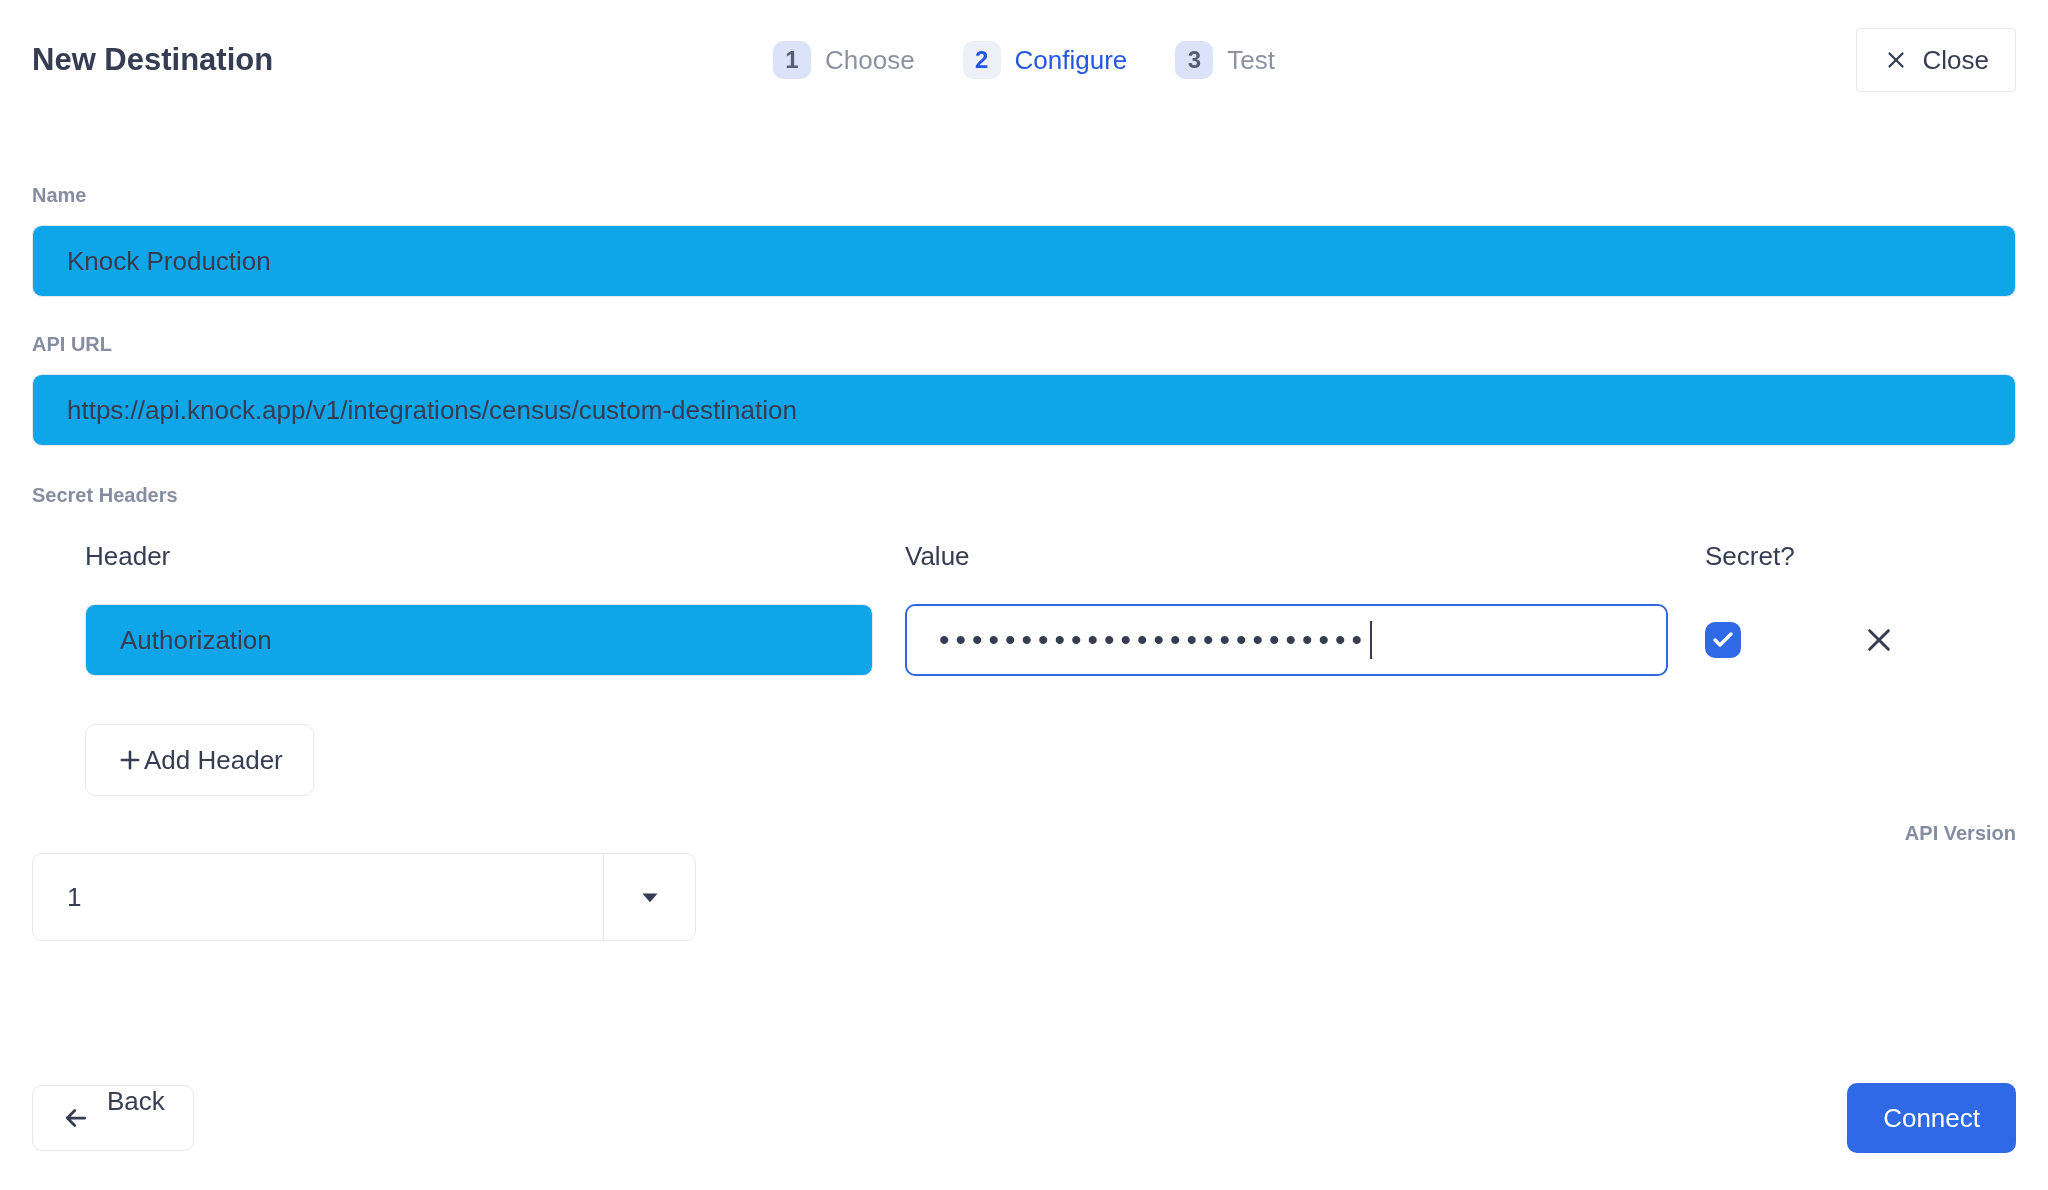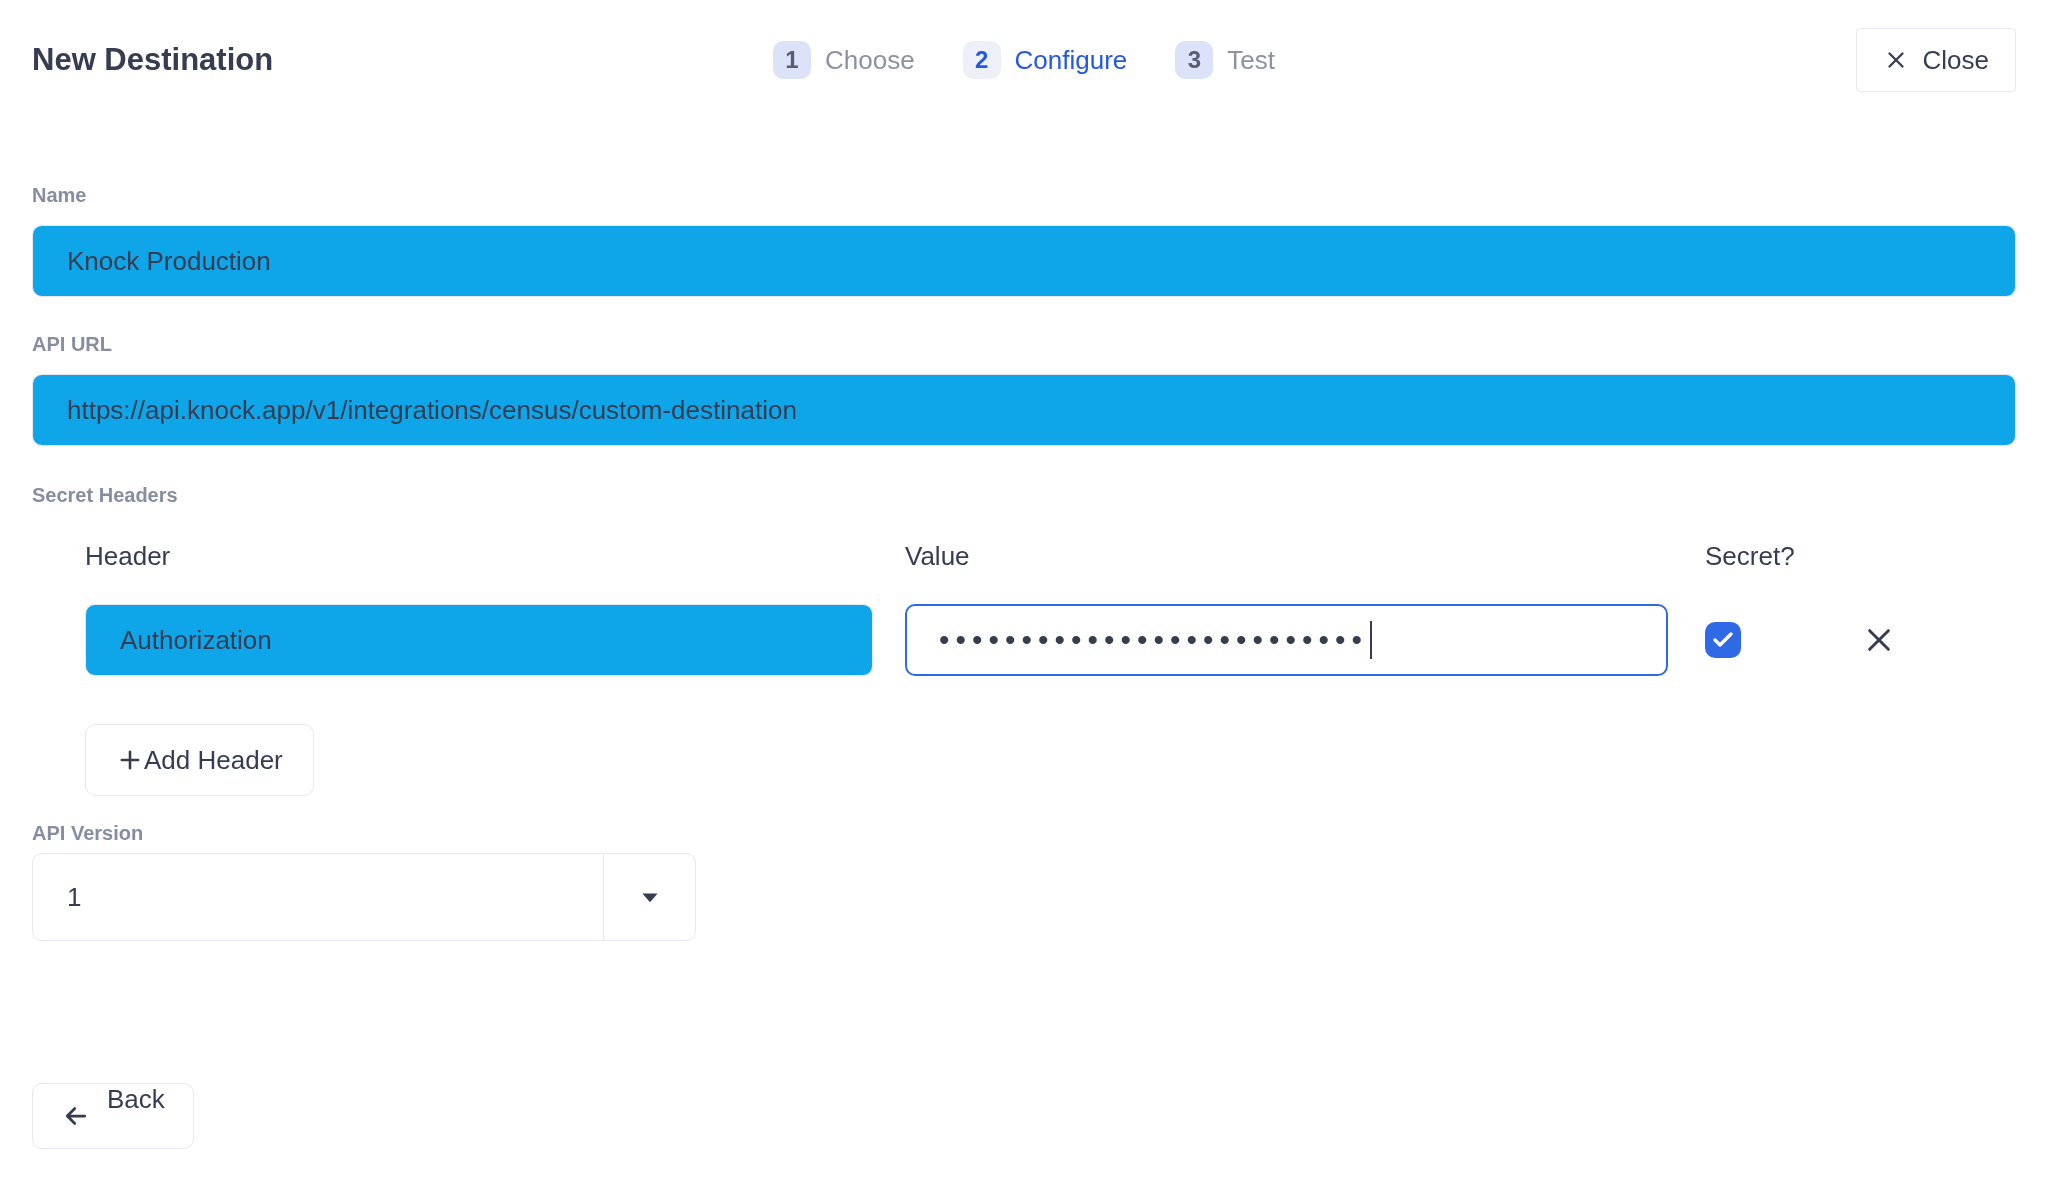--- a/index.html
+++ b/index.html
@@ -32,21 +32,21 @@
     height:64px; padding:0 26px; background:#fff;
     border:1px solid var(--border,#e6e8f0); border-radius:4px;
     font-size:26px; color:var(--text-dark,#363c52);
   }
 
   
   .field-label { font-size:20px; font-weight:700; color:var(--label-gray,#878da1); }
   .lbl-name { margin-top:92px; }
   .lbl-api  { margin-top:36px; }
   .lbl-ch   { margin-top:38px; }
-  .lbl-ver  { margin-top:26px; }
+  .lbl-ver  { margin-top:26px;text-align:right; }
   .text-input {
     display:block; width:100%; height:72px; margin-top:18px;
     border:1px solid var(--border,#e6e8f0); border-radius:10px;
     padding:0 34px; font-size:26px; color:var(--text-dark,#363c52);
     font-family:inherit; background:#0ea5e9; outline:none;
   }
 
   
   .ch-cols { margin-top:34px; padding-left:53px; display:flex; font-size:26px; color:var(--text-dark,#363c52); }
   .ch-cols .c1 { width:788px; }
@@ -198,16 +198,19 @@
 
 <div class="footer">
   <button class="back-btn">
     <span class="icon">
       <svg width="30" height="30" viewBox="0 0 24 24" fill="none" stroke="currentColor" stroke-width="2.2" stroke-linecap="round" stroke-linejoin="round">
           <path d="M19 12H5M11 18l-6-6 6-6"></path>
         </svg>
     </span>
     <span>Back</span>
   </button>
+  <button class="connect-btn">
+    <span>Connect</span>
+  </button>
 </div>
 
 
 
 
 </body></html>

